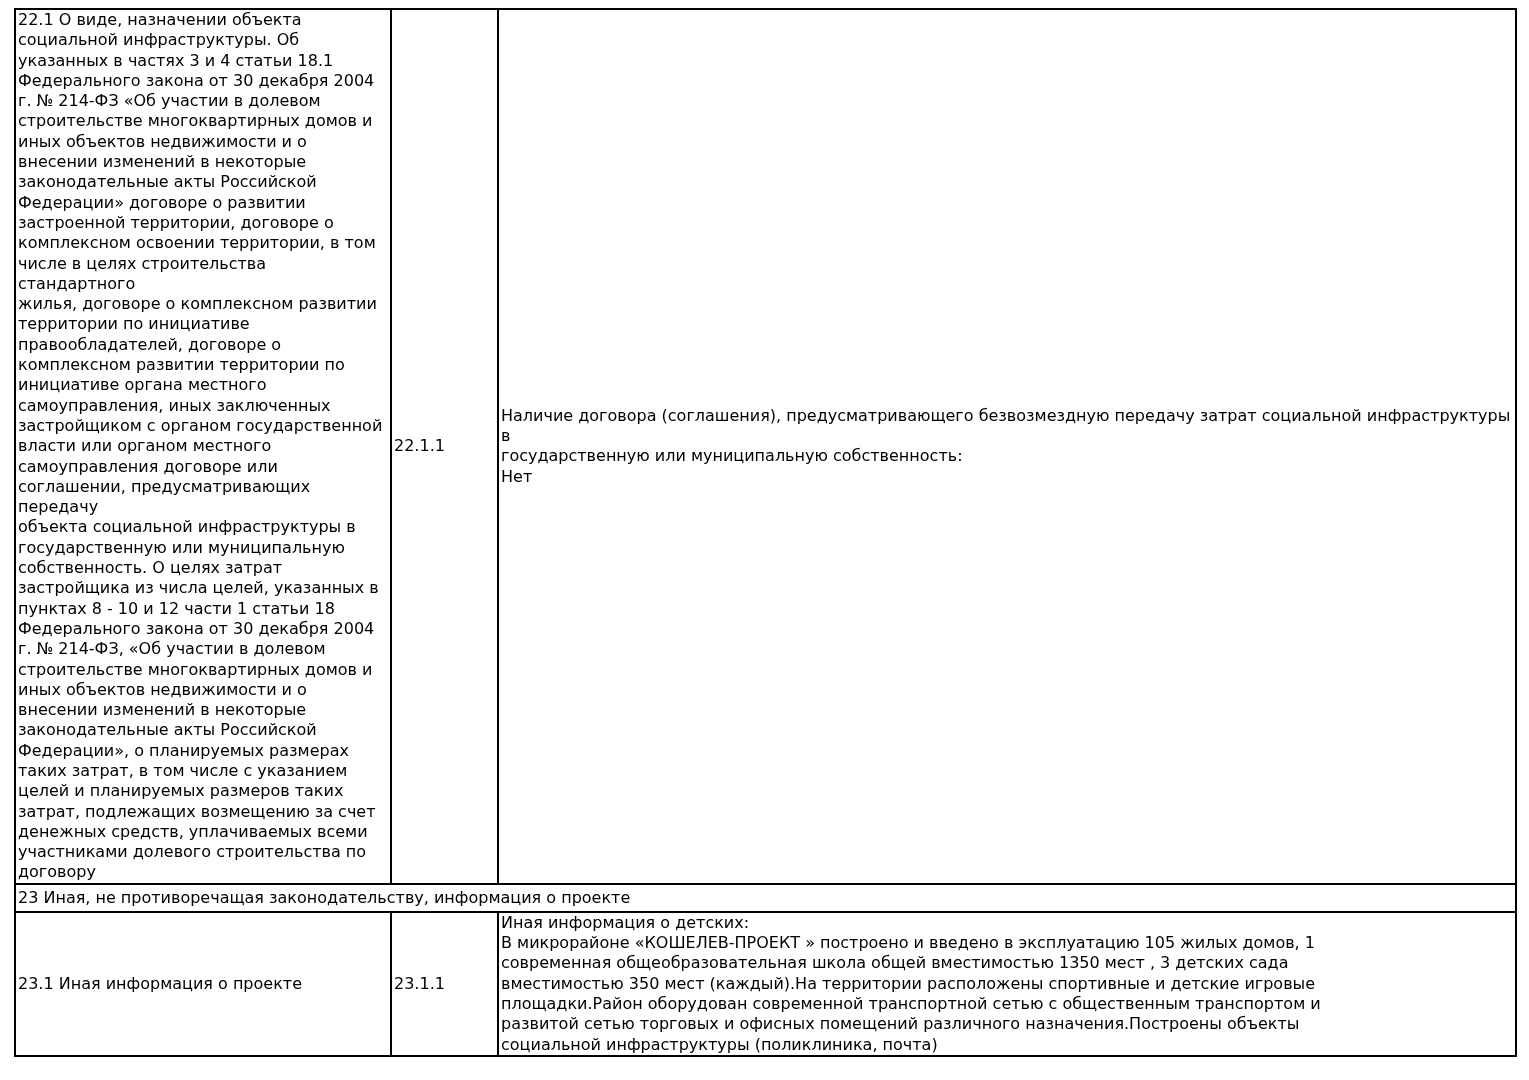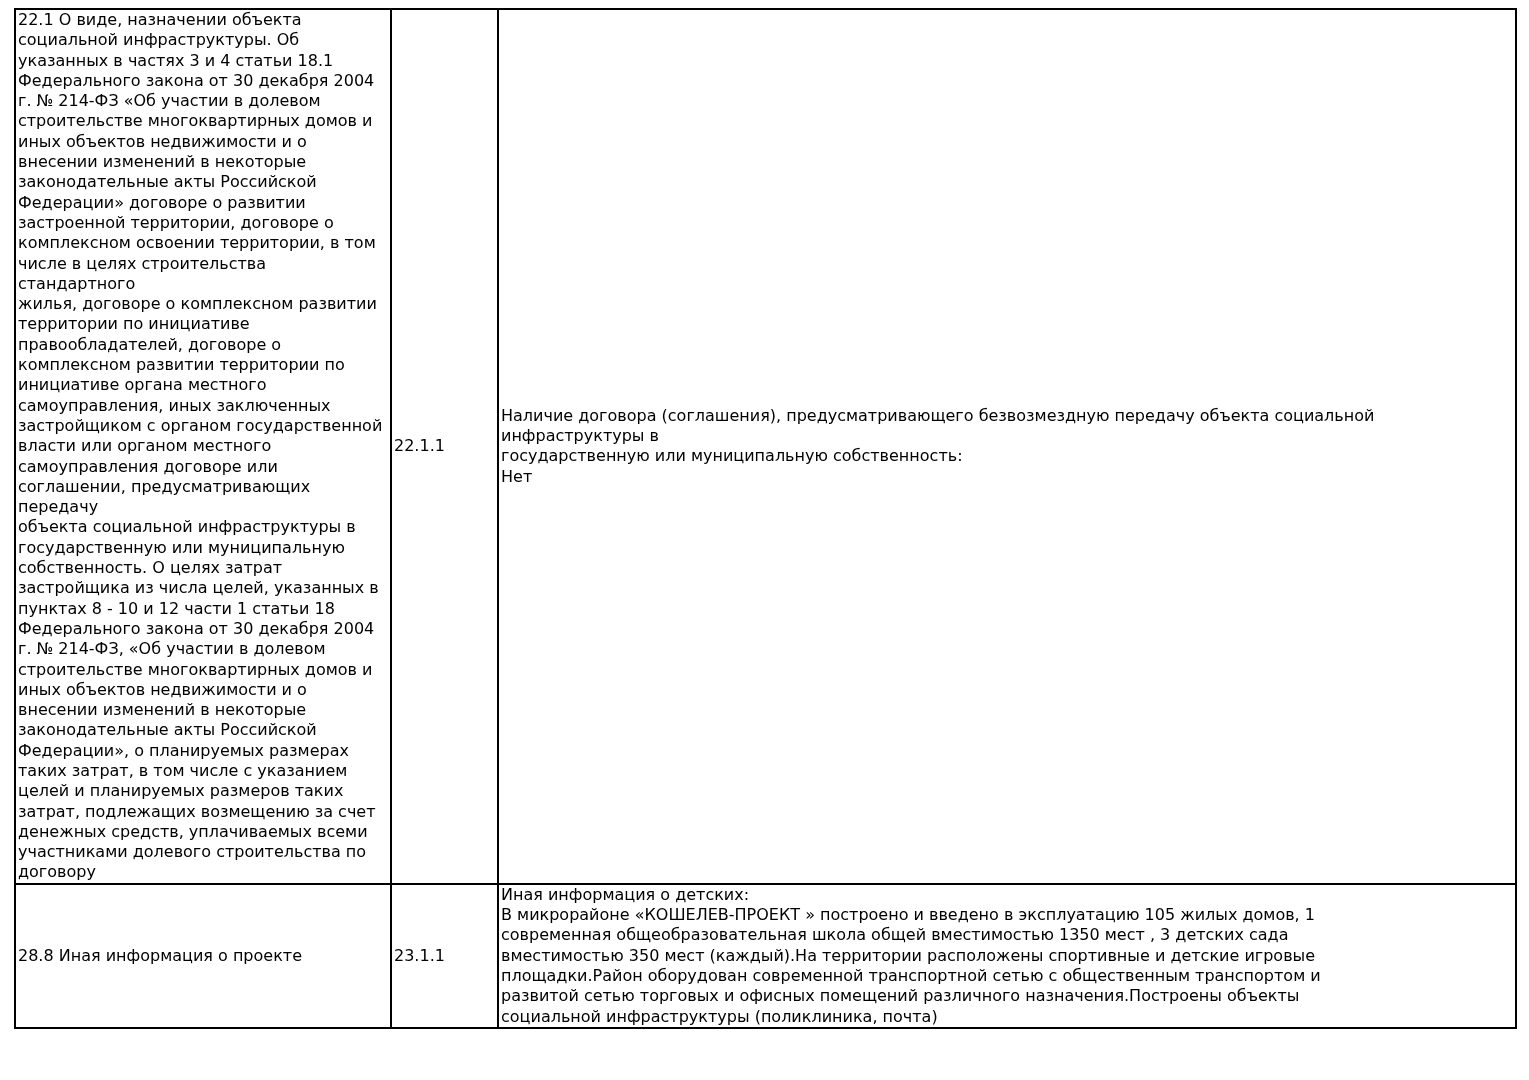--- a/index.html
+++ b/index.html
@@ -92,27 +92,30 @@
 законодательные акты Российской
 Федерации», о планируемых размерах
 таких затрат, в том числе с указанием
 целей и планируемых размеров таких
 затрат, подлежащих возмещению за счет
 денежных средств, уплачиваемых всеми
 участниками долевого строительства по
 договору</td>
         <td>22.1.1</td>
         <td>
-          <div class="cellblock pre">Наличие договора (соглашения), предусматривающего безвозмездную передачу объекта социальной инфраструктуры в
+          <div class="cellblock pre">Наличие договора (соглашения), предусматривающего безвозмездную передачу затрат социальной инфраструктуры в
 государственную или муниципальную собственность:</div>
           <div class="cellblock bold">Нет</div>
         </td>
       </tr>
       <tr>
-        <td>28.8 Иная информация о проекте</td>
+        <td colspan="3" class="hdr">23 Иная, не противоречащая законодательству, информация о проекте</td>
+      </tr>
+      <tr>
+        <td>23.1 Иная информация о проекте</td>
         <td>23.1.1</td>
         <td>
           <div class="cellblock">Иная информация о детских:</div>
           <div class="cellblock pre bold">В микрорайоне «КОШЕЛЕВ-ПРОЕКТ » построено и введено в эксплуатацию 105 жилых домов, 1
 современная общеобразовательная школа общей вместимостью 1350 мест , 3 детских сада
 вместимостью 350 мест (каждый).На территории расположены спортивные и детские игровые
 площадки.Район оборудован современной транспортной сетью с общественным транспортом и
 развитой сетью торговых и офисных помещений различного назначения.Построены объекты
 социальной инфраструктуры (поликлиника, почта)</div>
         </td>

